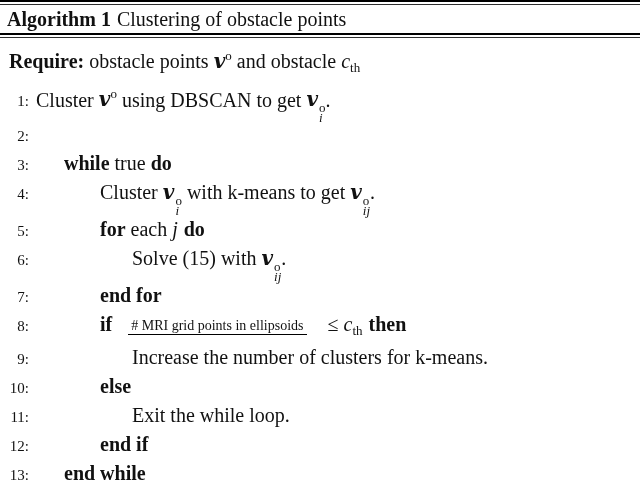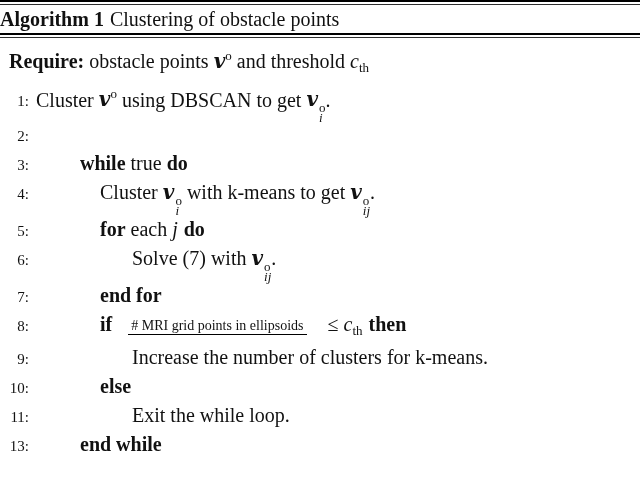--- a/index.html
+++ b/index.html
@@ -4,33 +4,33 @@
 <style>
   html,body {margin:0; padding:0; background:#ffffff;}
   body {width:640px; height:494px; overflow:hidden;
         font-family:"Liberation Serif","DejaVu Serif",serif; color:#111111;}
   .algo {width:640px; height:494px; box-sizing:border-box; background:#ffffff;}
 
   .rule-thick {height:2px; background:#000000;}
   .rule-gap   {height:2px; background:transparent;}
   .rule-thin  {height:1px; background:#2e2e2e;}
 
-  .title-row {font-size:20px; line-height:28px; height:28px; 
+  .title-row {font-size:20px; line-height:28px; height:28px; padding-left:7px;
               white-space:nowrap;}
   .title-label {font-weight:bold;}
   .title-text  {margin-left:6px;}
 
   .body {padding:4px 6px 4px 8px;}
 
   .line {display:flex; align-items:baseline; font-size:20px; line-height:27px;
          white-space:nowrap;}
   .num  {width:21px; min-width:21px; text-align:right; font-size:15px;}
   .stmt {padding-left:7px;}
   .noindent {padding-left:1px;}
-  .lv1 {margin-left:44px;}
+  .lv1 {margin-left:28px;}
   .lv2 {margin-left:64px;}
   .lv3 {margin-left:96px;}
 
   .kw  {font-weight:bold;}
   .gap {margin-left:0.30em;}
   .ivar {font-style:italic;}
 
   
   .vb {font-weight:bold; font-style:italic; font-family:"DejaVu Serif","Liberation Serif",serif;}
   .msup {font-size:13px; font-style:normal; font-weight:normal;}
@@ -59,21 +59,21 @@
     <span class="title-label">Algorithm 1</span><span class="title-text">Clustering of obstacle points</span>
   </div>
 
   <div class="rule-thick"></div>
   <div class="rule-gap"></div>
   <div class="rule-thin"></div>
 
   <div class="body">
 
     <div class="line">
-      <span class="stmt noindent"><span class="kw">Require:</span><span> obstacle points </span><span><span class="vb">v</span><sup class="msup">o</sup></span><span> and threshold </span><span class="ivar">c</span><sub class="rsub">th</sub></span>
+      <span class="stmt noindent"><span class="kw">Require:</span><span> obstacle points </span><span><span class="vb">v</span><sup class="msup">o</sup></span><span> and obstacle </span><span class="ivar">c</span><sub class="rsub">th</sub></span>
     </div>
 
     <div class="line">
       <span class="num">1:</span>
       <span class="stmt"><span>Cluster </span><span><span class="vb">v</span><sup class="msup">o</sup></span><span> using DBSCAN to get </span><span><span class="vb">v</span><span class="stack">
               <span class="ssup">o</span>
               <span class="ssub">i</span>
             </span></span><span>.</span></span>
     </div>
 
@@ -97,21 +97,21 @@
             </span></span><span>.</span></span>
     </div>
 
     <div class="line">
       <span class="num">5:</span>
       <span class="stmt lv2"><span class="kw">for</span><span> each </span><span class="ivar">j</span><span class="kw gap">do</span></span>
     </div>
 
     <div class="line">
       <span class="num">6:</span>
-      <span class="stmt lv3"><span>Solve (7) with </span><span><span class="vb">v</span><span class="stack">
+      <span class="stmt lv3"><span>Solve (15) with </span><span><span class="vb">v</span><span class="stack">
               <span class="ssup">o</span>
               <span class="ssub">ij</span>
             </span></span><span>.</span></span>
     </div>
 
     <div class="line">
       <span class="num">7:</span>
       <span class="stmt lv2"><span class="kw">end for</span></span>
     </div>
 
@@ -128,20 +128,24 @@
     <div class="line">
       <span class="num">10:</span>
       <span class="stmt lv2"><span class="kw">else</span></span>
     </div>
 
     <div class="line">
       <span class="num">11:</span>
       <span class="stmt lv3"><span>Exit the while loop.</span></span>
     </div>
 
+    <div class="line">
+      <span class="num">12:</span>
+      <span class="stmt lv2"><span class="kw">end if</span></span>
+    </div>
 
     <div class="line">
       <span class="num">13:</span>
       <span class="stmt lv1"><span class="kw">end while</span></span>
     </div>
 
     <div class="line">
 
       <span class="stmt lv1"></span>
     </div>

